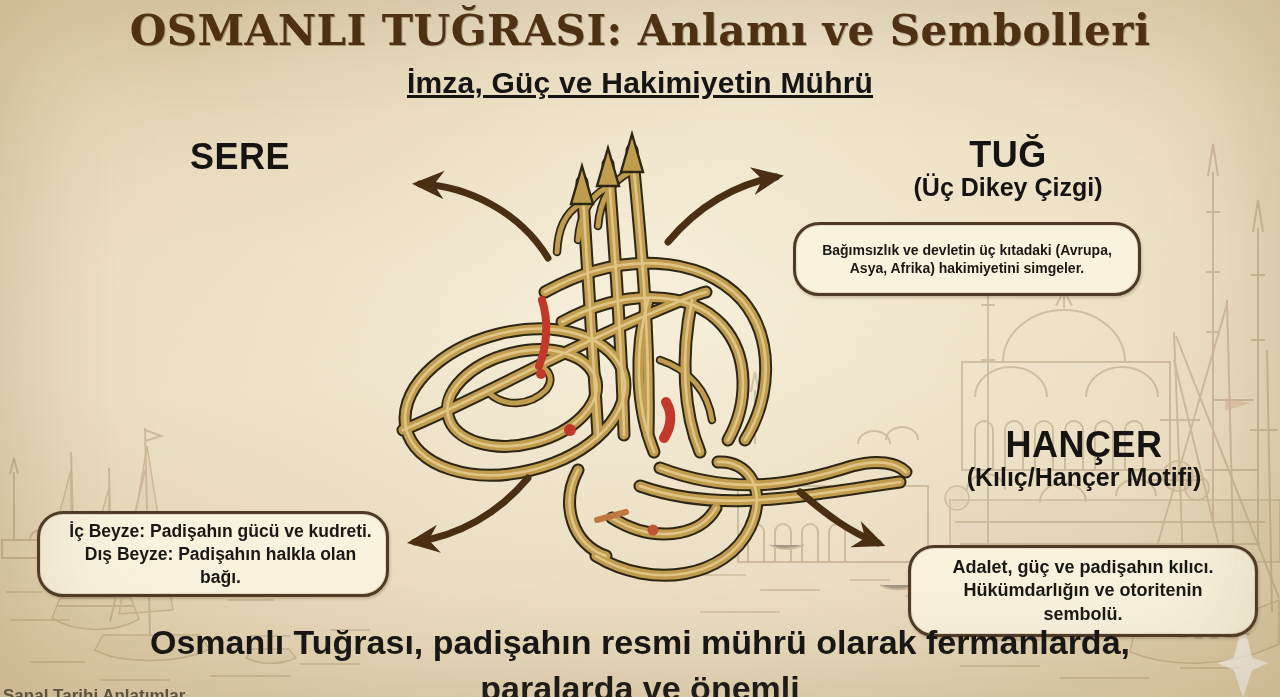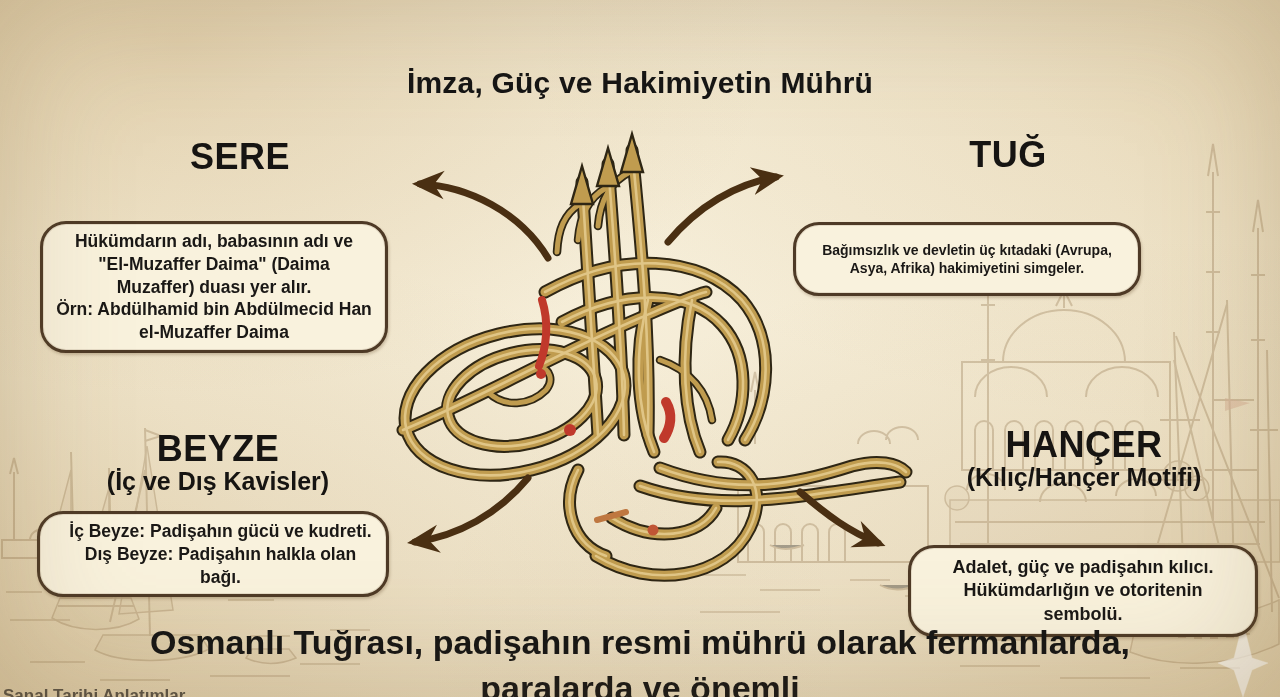--- a/index.html
+++ b/index.html
@@ -22,21 +22,21 @@
 
   .main-title{
     top:6px;left:640px;width:1200px;text-align:center;
     font-family:"DejaVu Serif","Liberation Serif",serif;
     font-weight:bold;font-size:42px;letter-spacing:.5px;color:#4b2d10;
     text-shadow:1px 1px 0 rgba(62,36,8,.35);
     white-space:nowrap;
   }
   .sub-title{
     top:66px;left:640px;width:900px;text-align:center;
-    font-weight:bold;font-size:30px;color:#141414;letter-spacing:.2px;
+    font-weight:bold;font-size:30px;color:#141414;letter-spacing:.2px;text-decoration:underline;
   }
   .sec{ text-align:center;color:#161412; }
   .sec .sec-name{font-weight:bold;font-size:36px;line-height:1.04;letter-spacing:.5px;}
   .sec .sec-sub{font-weight:bold;font-size:25px;line-height:1.15;}
   .callout{
     box-sizing:border-box;display:flex;align-items:center;justify-content:center;
     background:#f9f2dd;border:3px solid #4e3a26;border-radius:26px;
     box-shadow:1px 2px 3px rgba(80,50,20,.25), inset 0 0 0 1px rgba(90,60,30,.12);
     text-align:center;font-weight:bold;color:#1a1816;
     white-space:pre-line;line-height:1.3;padding:6px 8px;
@@ -182,41 +182,34 @@
       <path class="arrow" d="M668 242 C698 206 736 184 776 177" marker-end="url(#ah)"></path>
       <path class="arrow" d="M528 478 C498 514 458 536 415 542" marker-end="url(#ah)"></path>
       <path class="arrow" d="M800 492 C828 516 850 532 878 543" marker-end="url(#ah)"></path>
     </g>
 
     <g opacity="0.65">
       <polygon points="1243,622 1252,658 1268,663 1252,670 1243,697 1234,670 1218,663 1234,658" fill="#ffffff" stroke="rgba(255,255,255,.4)"></polygon>
     </g>
   </svg>
 
+  <div class="abs main-title ctr">OSMANLI TUĞRASI: Anlamı ve Sembolleri</div>
   <div class="abs sub-title ctr">İmza, Güç ve Hakimiyetin Mührü</div>
 
   <div class="abs sec ctr" style="left:240px;top:138px;width:420px;">
     <div class="sec-name">SERE</div>
   </div>
-  <div class="abs callout" style="left:40px;top:221px;width:348px;min-height:128px;font-size:17.5px;">Hükümdarın adı, babasının adı ve
-"El-Muzaffer Daima" (Daima
-Muzaffer) duası yer alır.
-Örn: Abdülhamid bin Abdülmecid Han
-el-Muzaffer Daima</div>
 
   <div class="abs sec ctr" style="left:1008px;top:136px;width:420px;">
     <div class="sec-name">TUĞ</div>
+    <div class="sec-sub">(Üç Dikey Çizgi)</div>
   </div>
   <div class="abs callout" style="left:793px;top:222px;width:348px;min-height:74px;font-size:14px;">Bağımsızlık ve devletin üç kıtadaki (Avrupa,
 Asya, Afrika) hakimiyetini simgeler.</div>
 
-  <div class="abs sec ctr" style="left:218px;top:430px;width:420px;">
-    <div class="sec-name">BEYZE</div>
-    <div class="sec-sub">(İç ve Dış Kavisler)</div>
-  </div>
   <div class="abs callout" style="left:37px;top:511px;width:352px;min-height:72px;font-size:17.5px;padding-left:23px;">İç Beyze: Padişahın gücü ve kudreti.
 Dış Beyze: Padişahın halkla olan bağı.</div>
 
   <div class="abs sec ctr" style="left:1084px;top:426px;width:420px;">
     <div class="sec-name">HANÇER</div>
     <div class="sec-sub">(Kılıç/Hançer Motifi)</div>
   </div>
   <div class="abs callout" style="left:908px;top:506px;width:350px;min-height:92px;font-size:18px;margin-top:39px;">Adalet, güç ve padişahın kılıcı.
 Hükümdarlığın ve otoritenin
 sembolü.</div>

